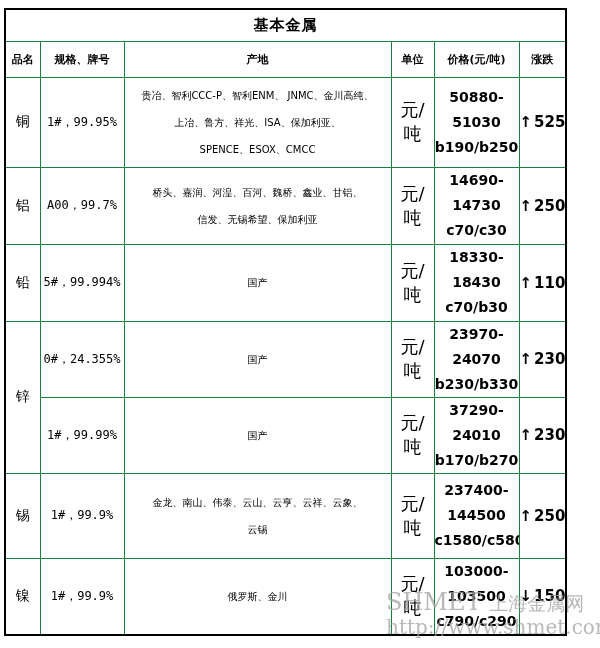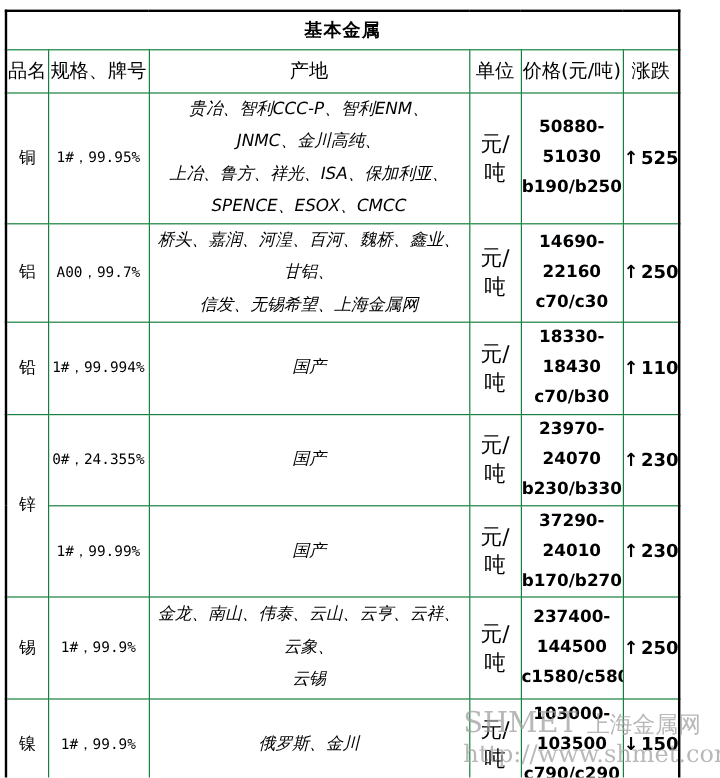--- a/index.html
+++ b/index.html
@@ -25,31 +25,30 @@
     overflow: hidden;
   }
   .title-cell {
     height: 32px;
     font-size: 15px;
     font-weight: bold;
     letter-spacing: 1px;
   }
   .head-row th {
     height: 36px;
-    font-size: 16px;
-    font-weight: normal;
+    font-size: 11px;
+    font-weight: bold;
   }
   .metal-cell { font-size: 14px; }
   .spec-cell  { font-size: 12px; font-family: "DejaVu Sans Mono", monospace; }
   .origin-cell {
-    font-size: 14px;
+    font-size: 10px;
     line-height: 27px;
     white-space: pre-line;
     padding: 0 6px;
-    font-style: italic;
   }
   .unit-cell { font-size: 18px; }
   .price-cell {
     font-size: 14px;
     font-weight: bold;
     line-height: 25px;
     white-space: pre-line;
     font-family: "DejaVu Sans", sans-serif;
     margin-left: 32px;
   }
@@ -124,31 +123,31 @@
       <td class="price-cell">50880-
 51030
 b190/b250</td>
       <td class="change-cell"><span class="arrow">↑</span><span>525</span></td>
     </tr>
 
     <tr class="r-alu">
       <td class="metal-cell">铝</td>
       <td class="spec-cell">A00，99.7%</td>
       <td class="origin-cell">桥头、嘉润、河湟、百河、魏桥、鑫业、甘铝、
-信发、无锡希望、上海金属网</td>
+信发、无锡希望、保加利亚</td>
       <td class="unit-cell">元/吨</td>
       <td class="price-cell">14690-
-22160
+14730
 c70/c30</td>
       <td class="change-cell"><span class="arrow">↑</span><span>250</span></td>
     </tr>
 
     <tr class="r-lead">
       <td class="metal-cell">铅</td>
-      <td class="spec-cell">1#，99.994%</td>
+      <td class="spec-cell">5#，99.994%</td>
       <td class="origin-cell">国产</td>
       <td class="unit-cell">元/吨</td>
       <td class="price-cell">18330-
 18430
 c70/b30</td>
       <td class="change-cell"><span class="arrow">↑</span><span>110</span></td>
     </tr>
 
     <tr class="r-zinc">
       <td class="metal-cell" rowspan="2">锌</td>

